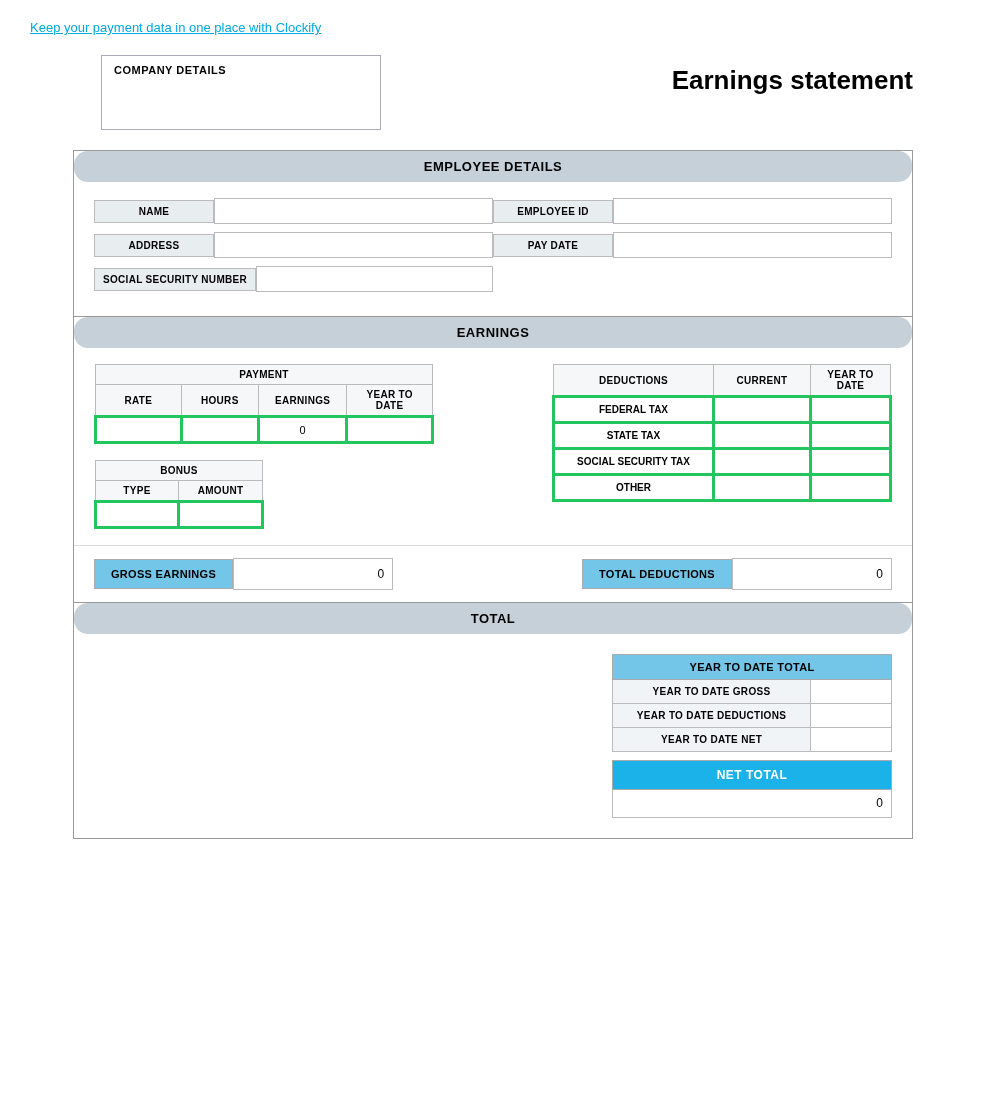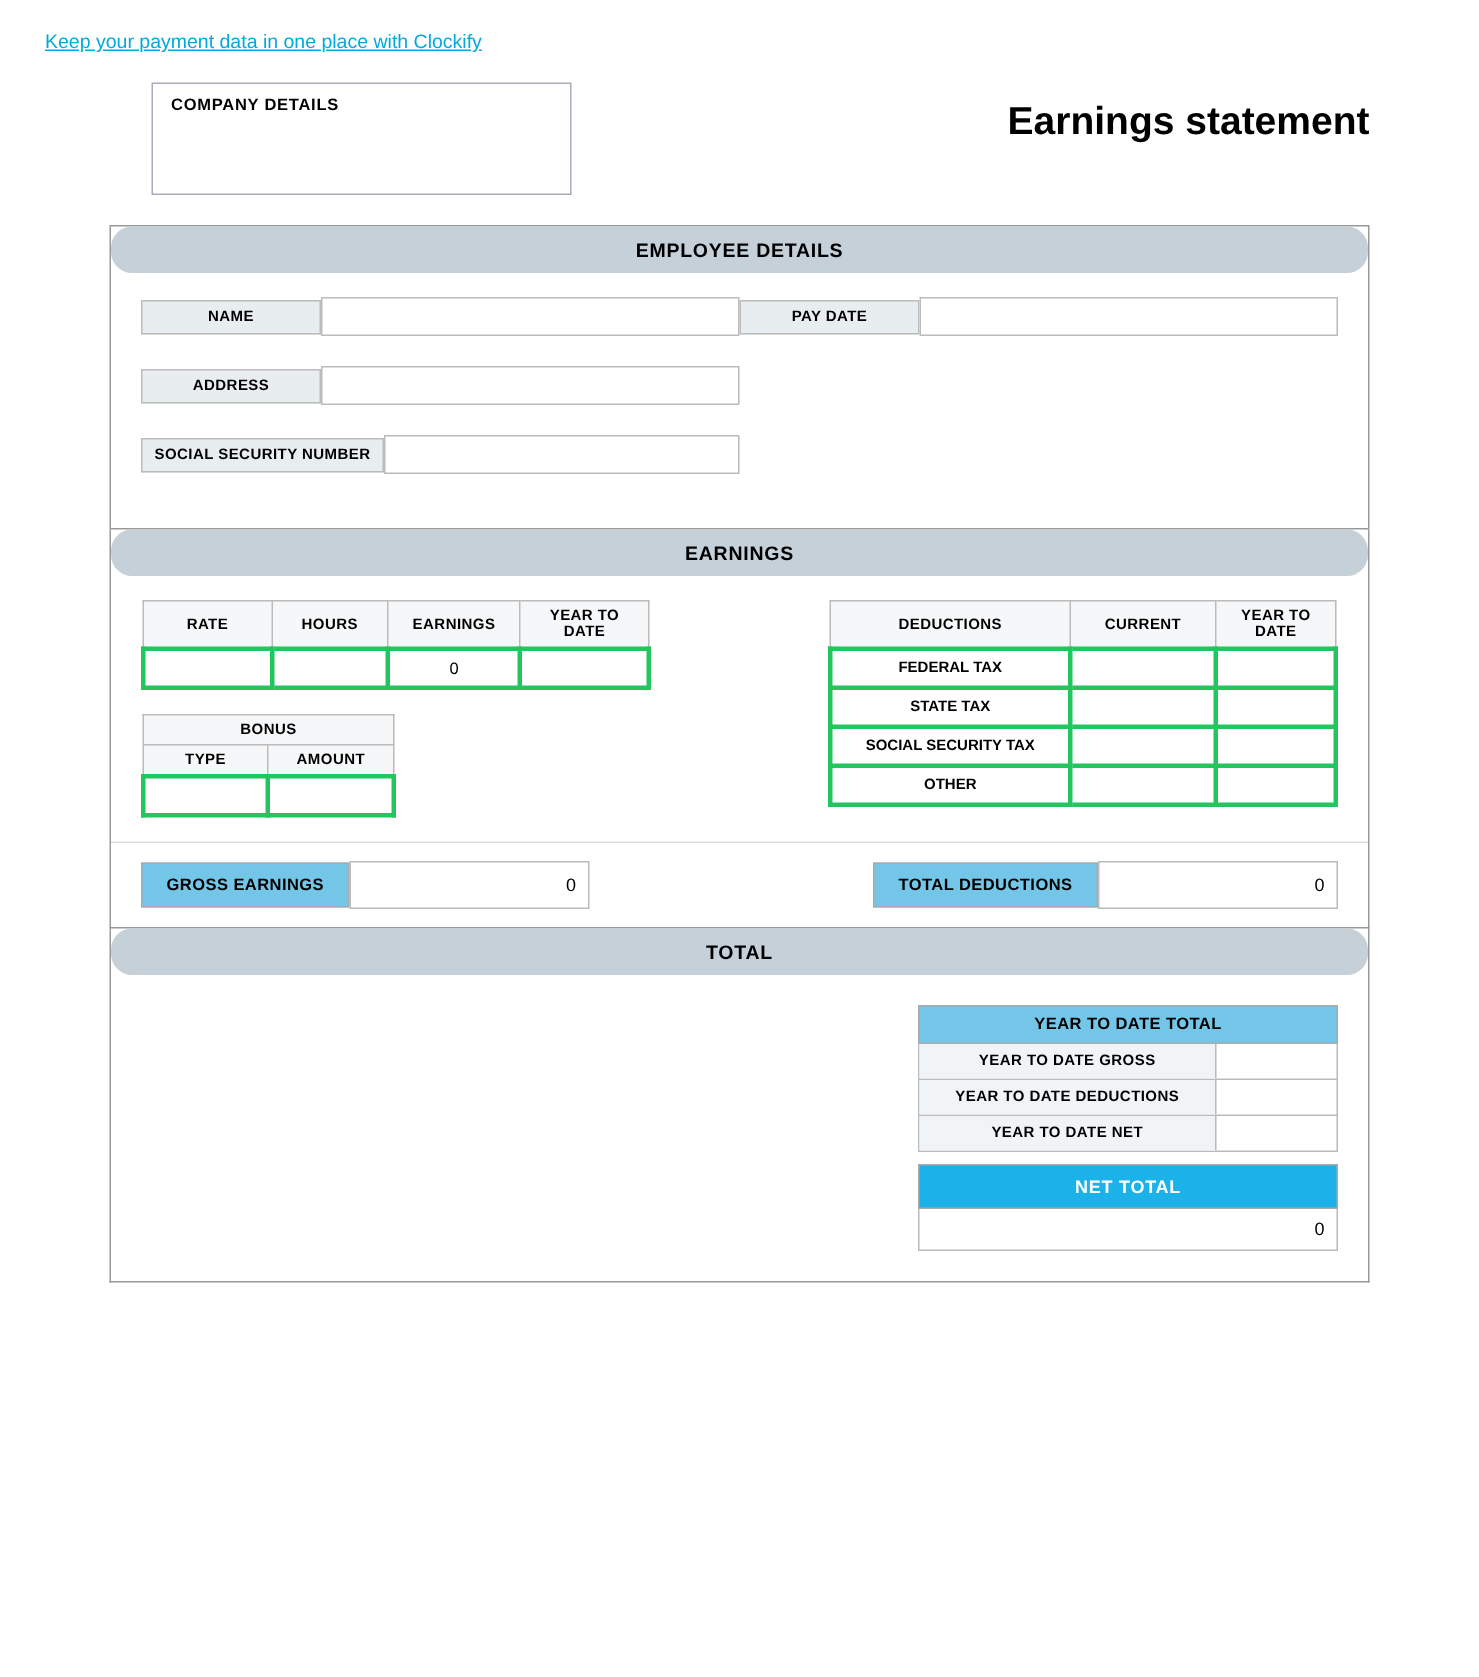--- a/index.html
+++ b/index.html
@@ -16,21 +16,21 @@
     .company-label { font-weight: bold; font-size: 11px; letter-spacing: 0.5px; }
 
     .doc-title { font-size: 26px; font-weight: bold; text-align: right; padding-top: 10px; }
 
     
     .section-header { background: #c5d0d8; text-align: center; font-weight: bold; font-size: 13px; letter-spacing: 0.5px; padding: 8px; border-radius: 14px; }
 
     
     .employee-section { border: 1px solid #999; }
     .employee-fields { display: grid; grid-template-columns: 1fr 1fr; gap: 0; padding: 16px 20px; }
-    .field-row { display: flex; align-items: center; margin-bottom: 20px; }
+    .field-row { display: flex; align-items: center; margin-bottom: 8px; }
     .field-label { background: #e8edf0; border: 1px solid #bbb; font-size: 10px; font-weight: bold; padding: 5px 8px; min-width: 120px; text-align: center; letter-spacing: 0.3px; }
     .field-label.wide { min-width: 150px; }
     .field-input { border: 1px solid #bbb; height: 26px; min-width: 160px; flex: 1; }
 
     
     .earnings-section { border: 1px solid #999; border-top: none; }
     .earnings-content { padding: 16px 20px; display: flex; gap: 20px; }
 
     .payment-block { flex: 0 0 auto; }
     .deductions-block { flex: 1; margin-left: auto; }
@@ -108,37 +108,44 @@
           <input class="field-input" type="text" style="">
         </div>
         <div class="field-row">
           <div class="field-label wide">SOCIAL SECURITY NUMBER</div>
           <input class="field-input" type="text" style="">
         </div>
       </div>
 
       <div>
         <div class="field-row">
+          <div class="field-label">EMPLOYEE ID</div>
+          <input class="field-input" type="text" style="">
+        </div>
+        <div class="field-row">
           <div class="field-label">PAY DATE</div>
           <input class="field-input" type="text" style="">
         </div>
       </div>
     </div>
   </div>
 
   <div class="earnings-section">
     <div class="section-header">EARNINGS</div>
 
     <div class="earnings-content">
 
       <div class="earnings-left">
 
         <div class="payment-block">
           <table class="payment-table">
             <thead>
+              <tr>
+                <th colspan="4">PAYMENT</th>
+              </tr>
               <tr>
                 <th>RATE</th>
                 <th>HOURS</th>
                 <th>EARNINGS</th>
                 <th>YEAR TO DATE</th>
               </tr>
             </thead>
             <tbody>
               <tr>
                 <td><input style="border: none; width: 100%; text-align: center;" type="text"></td>

